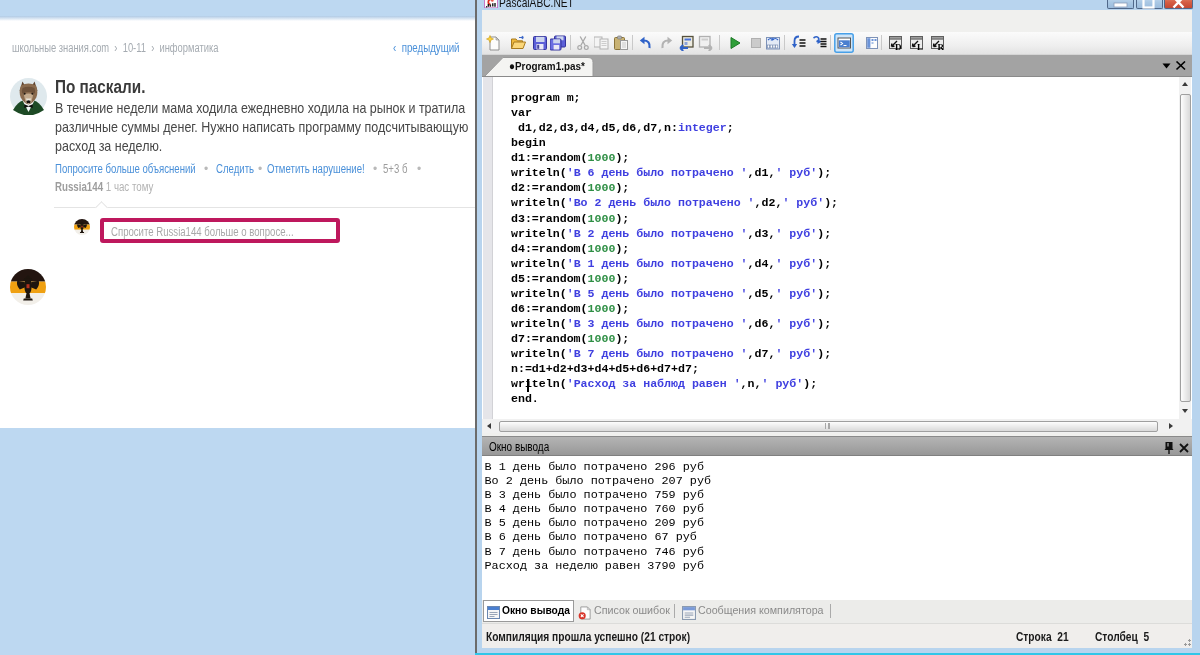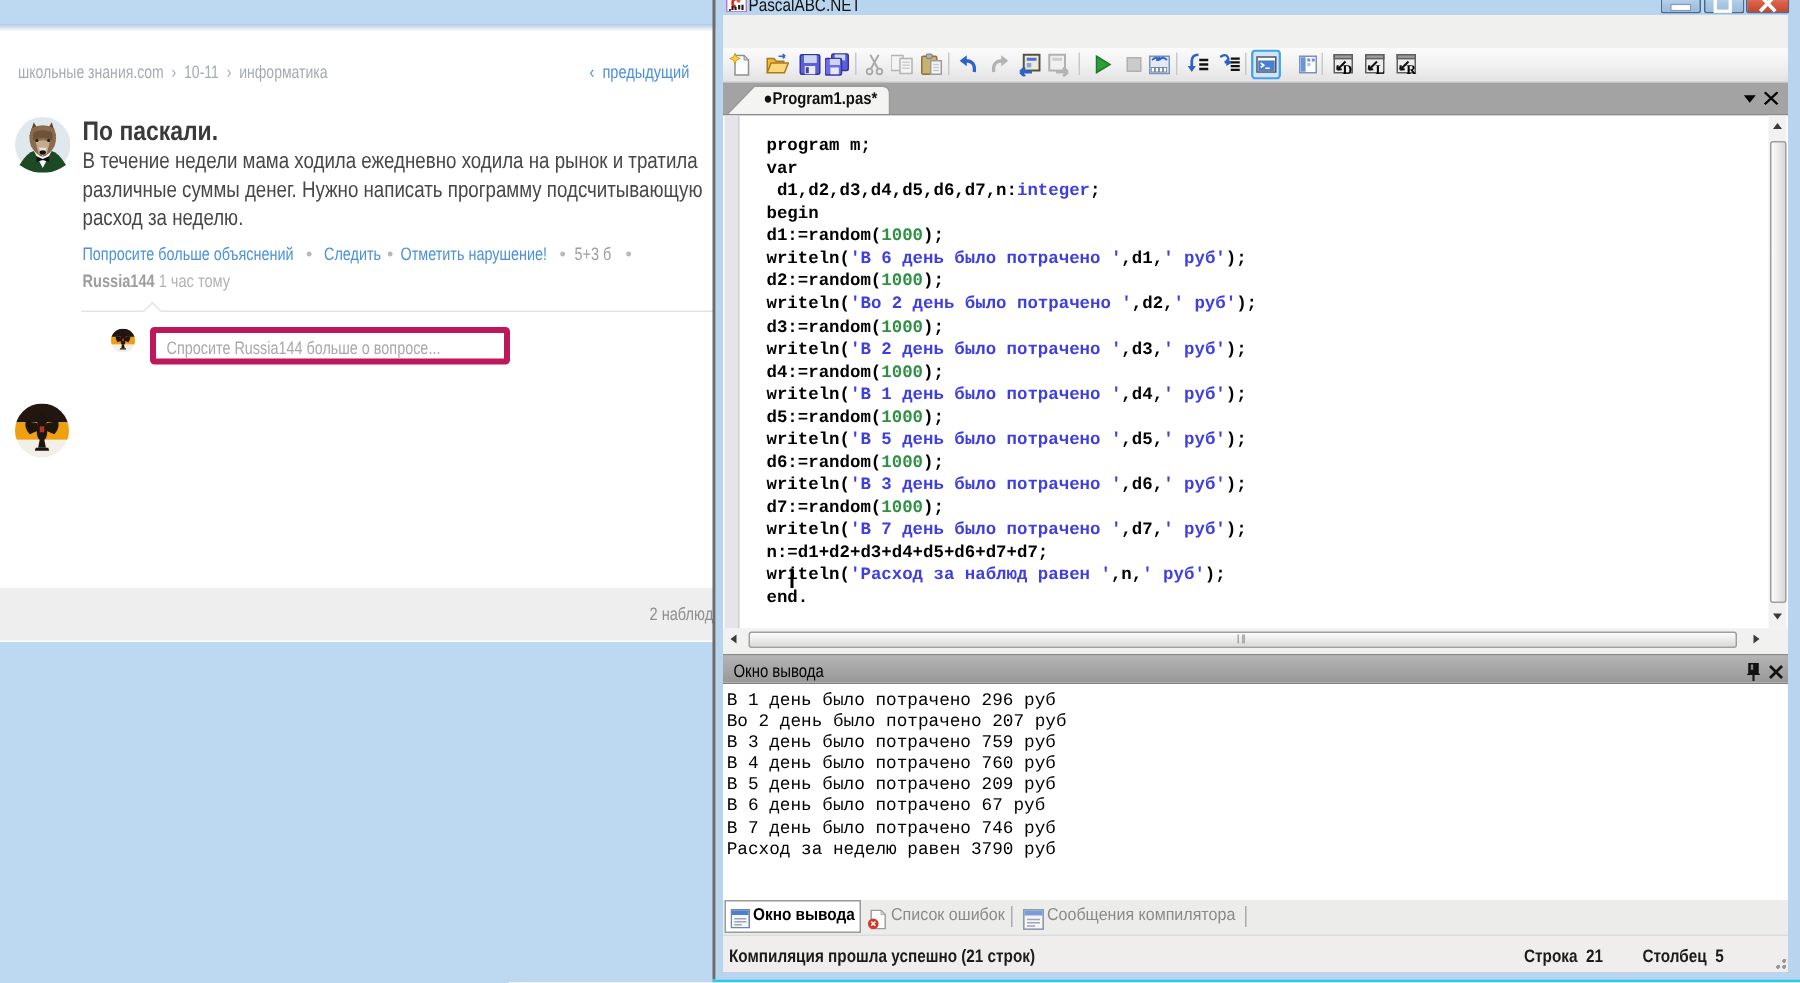--- a/index.html
+++ b/index.html
@@ -165,23 +165,20 @@
         <path d="M15,12 Q18,10.8 21,12 L21.3,15.5 L14.7,15.5 Z"></path>
         <path d="M14.8,13 L7.2,11.8 Q6,16.5 9.8,20.5 L15.2,18.2 Z"></path>
         <path d="M21.2,13 L28.8,11.8 Q30,16.5 26.2,20.5 L20.8,18.2 Z"></path>
         <path d="M14.8,14.5 Q13.8,21.5 16,24 L20,24 Q22.2,21.5 21.2,14.5 Z"></path>
         <path d="M16.6,23.5 L19.4,23.5 L20.6,29.5 L15.4,29.5 Z"></path>
         <path d="M13.8,29.5 L22.2,29.5 L22.8,31.5 L13.2,31.5 Z"></path>
       </g>
       <rect x="16.5" y="15.2" width="3" height="4" fill="#b3311e"></rect>
     </g>
   </svg>
-  <div id="graybar">
-      <span class="n">2 наблюд</span>
-    </div>
   <div id="bluebottom"></div>
 </div>
 <div id="win">
   <div id="winframe"></div>
   <div id="winborder"></div>
   <svg id="titleicon" style="position:absolute;left:9px;top:0px" width="15" height="9" viewBox="0 0 15 9">
     <rect x="0" y="-6" width="15" height="15" fill="#fdfdfd" stroke="#c573c5" stroke-width="1.4"></rect>
     <path d="M8.5,-1 Q4.5,-1 4.5,2.5 Q4.5,5 7,5" fill="none" stroke="#d92b20" stroke-width="2"></path>
     <circle cx="9" cy="0.5" r="1.5" fill="#e8584e"></circle>
     <path d="M2,7.5 h1.2 M4.5,7.5 l0,-3 M6.8,7.5 l0,-2.5 M9.5,7.2 l0,-3.5 M12,7.5 l0,-4" stroke="#1a1a1a" stroke-width="1.6"></path>

